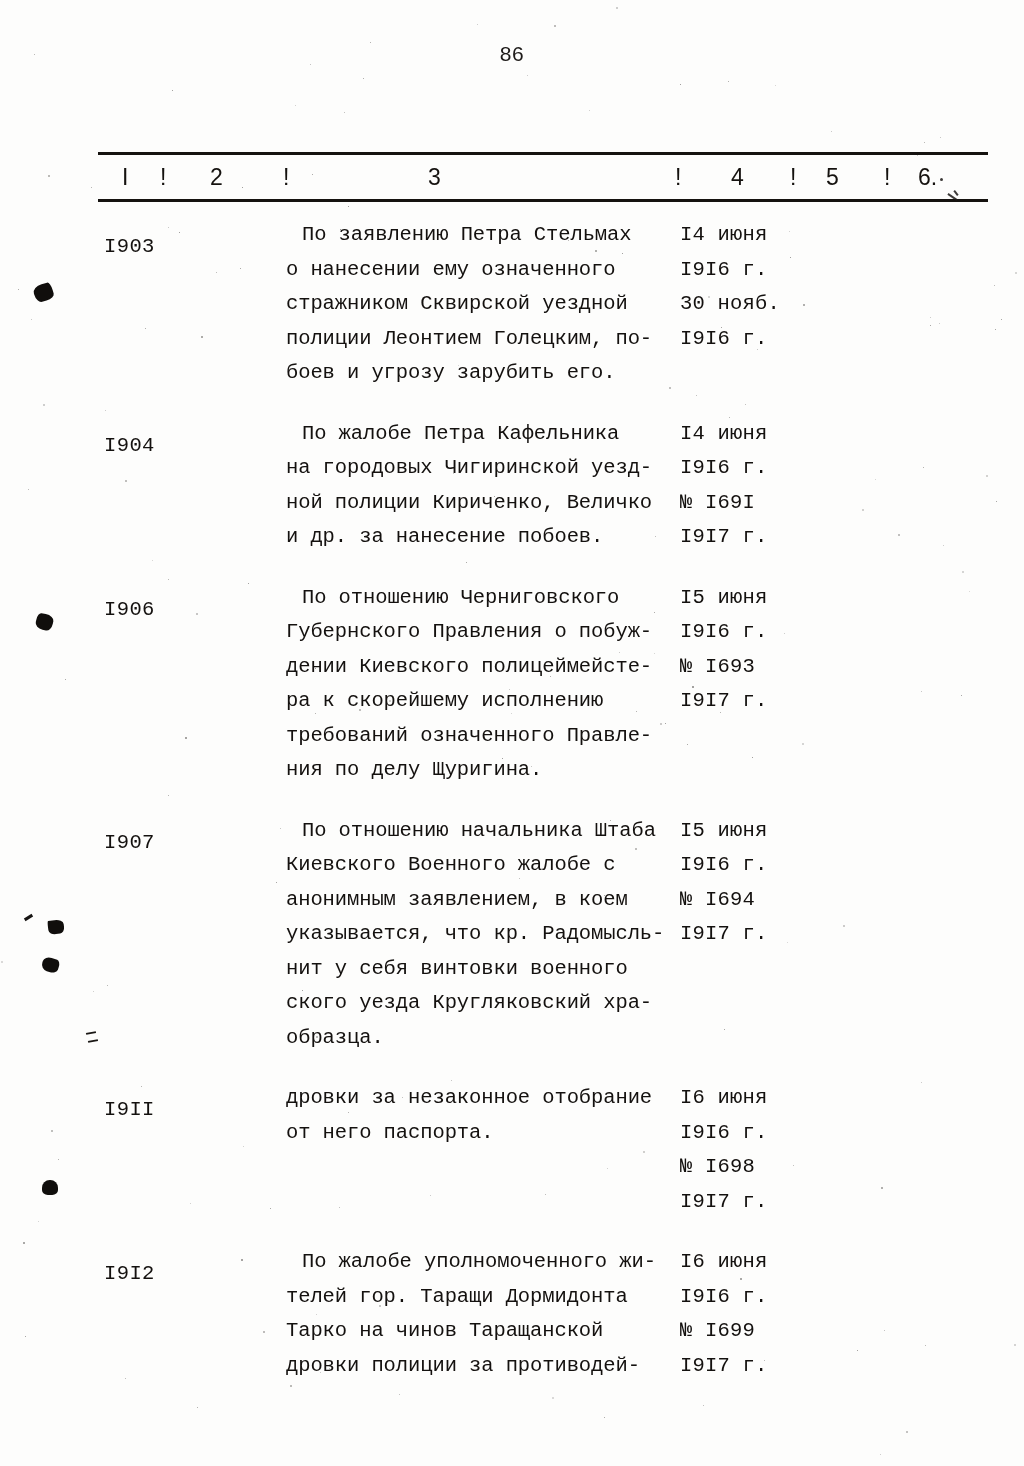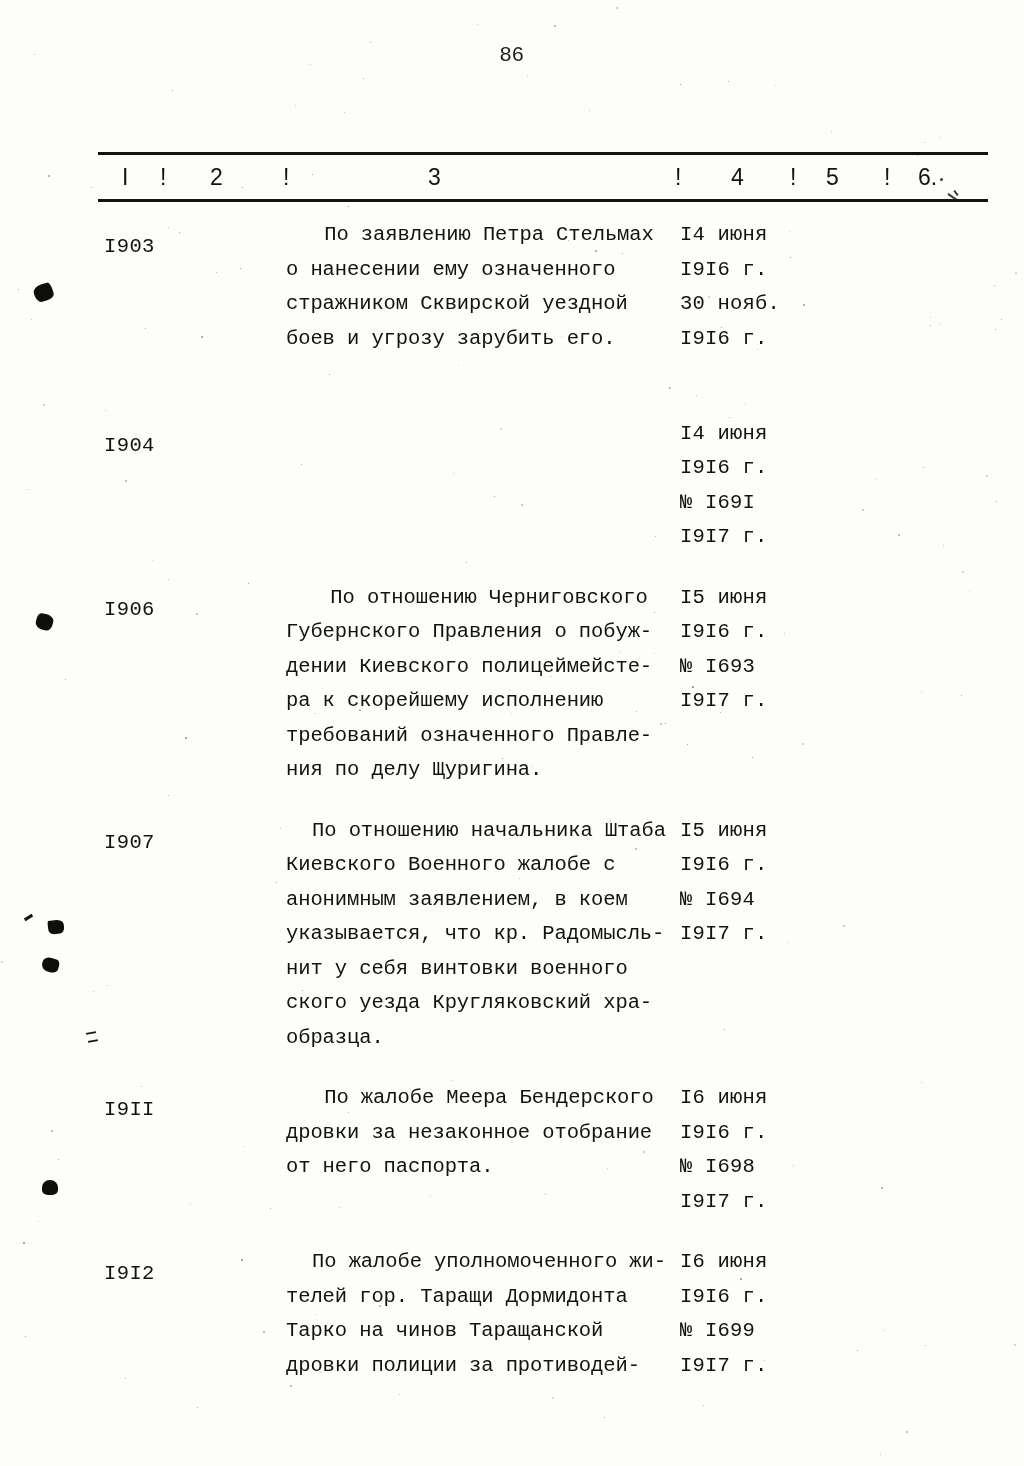--- a/index.html
+++ b/index.html
@@ -99,21 +99,20 @@
     width: 390px;
   }
   .col-desc .line {
     font-size: 20.5px;
     line-height: 34.5px;
     letter-spacing: -0.1px;
     white-space: nowrap;
   }
   .col-desc .line.indent {
     padding-left: 16px;
-    text-align: center;
   }
   .col-date {
     position: absolute;
     left: 680px;
     top: 0;
     width: 220px;
   }
   .col-date .line {
     font-size: 20.5px;
     line-height: 34.5px;
@@ -196,33 +195,40 @@
     </div>
 
   <div class="table-body" id="table-body">
       <div class="entry">
         <div class="entry-inner" style="height: 172.5px;">
           <div class="col-num">I903</div>
           <div class="col-desc">
             <div class="line indent">По заявлению Петра Стельмах</div>
             <div class="line">о нанесении ему означенного</div>
             <div class="line">стражником Сквирской уездной</div>
+            <div class="line">полиции Леонтием Голецким, по-</div>
             <div class="line">боев и угрозу зарубить его.</div>
           </div>
           <div class="col-date">
             <div class="line">I4 июня</div>
             <div class="line">I9I6 г.</div>
             <div class="line">30 нояб.</div>
             <div class="line">I9I6 г.</div>
           </div>
         </div>
       </div>
       <div class="entry">
         <div class="entry-inner" style="height: 138px;">
           <div class="col-num">I904</div>
+          <div class="col-desc">
+            <div class="line indent">По жалобе Петра Кафельника</div>
+            <div class="line">на городовых Чигиринской уезд-</div>
+            <div class="line">ной полиции Кириченко, Величко</div>
+            <div class="line">и др. за нанесение побоев.</div>
+          </div>
           <div class="col-date">
             <div class="line">I4 июня</div>
             <div class="line">I9I6 г.</div>
             <div class="line">№ I69I</div>
             <div class="line">I9I7 г.</div>
           </div>
         </div>
       </div>
       <div class="entry">
         <div class="entry-inner" style="height: 207px;">
@@ -260,21 +266,20 @@
             <div class="line">I9I6 г.</div>
             <div class="line">№ I694</div>
             <div class="line">I9I7 г.</div>
           </div>
         </div>
       </div>
       <div class="entry">
         <div class="entry-inner" style="height: 138px;">
           <div class="col-num">I9II</div>
           <div class="col-desc">
-            <div class="line indent">По жалобе Меера Бендерского</div>
             <div class="line">дровки за незаконное отобрание</div>
             <div class="line">от него паспорта.</div>
           </div>
           <div class="col-date">
             <div class="line">I6 июня</div>
             <div class="line">I9I6 г.</div>
             <div class="line">№ I698</div>
             <div class="line">I9I7 г.</div>
           </div>
         </div>

